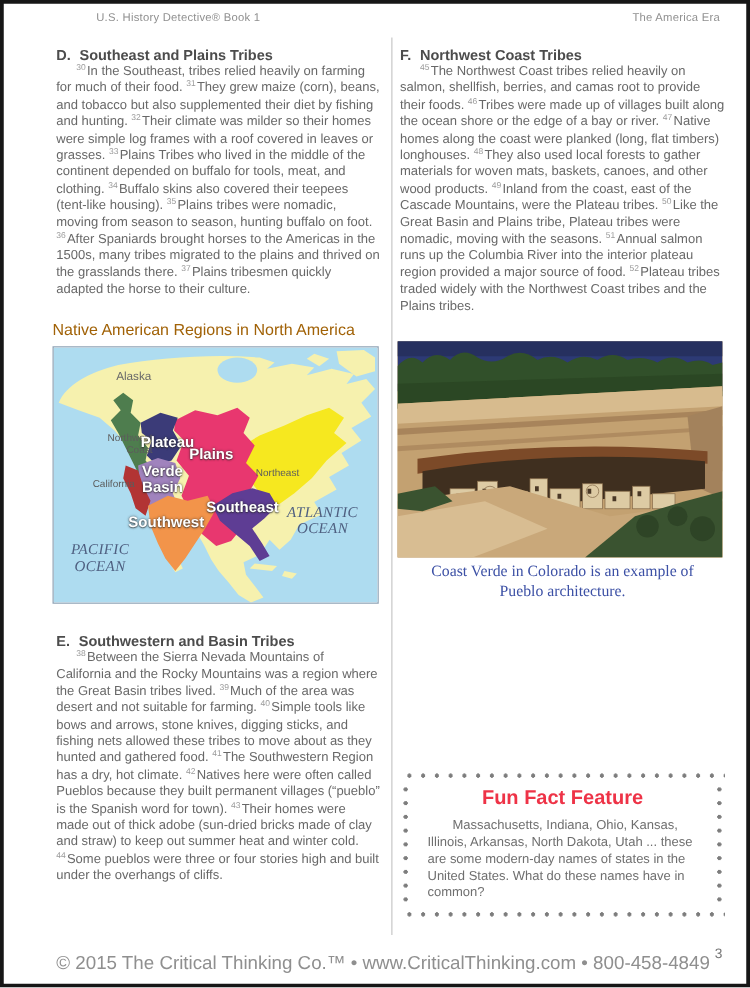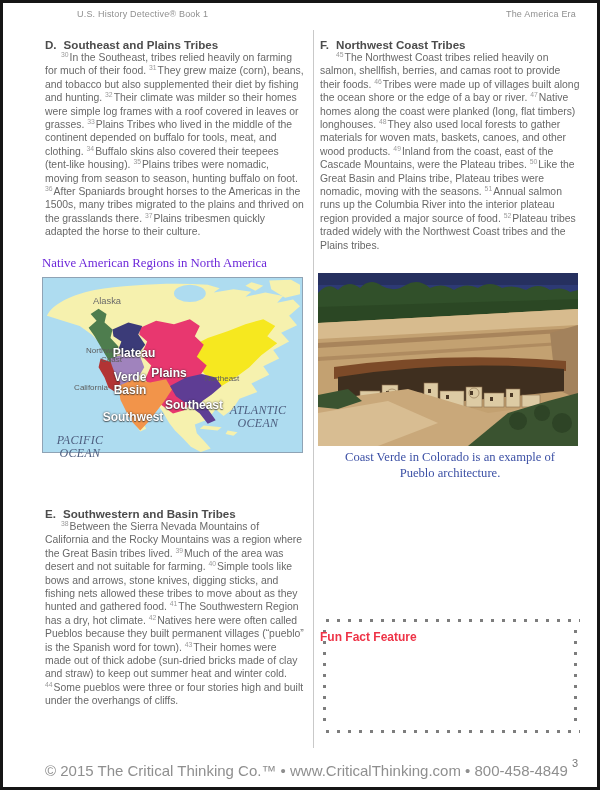--- a/index.html
+++ b/index.html
@@ -6,35 +6,35 @@
   body{width:600px;height:790px;position:relative;background:#ffffff;font-family:"Liberation Sans",sans-serif;overflow:hidden;}
   .frame{position:absolute;left:0;top:0;width:594px;height:784px;border:3px solid #161616;pointer-events:none;z-index:50;}
   .hdr{position:absolute;top:9px;font-size:9px;color:#8f8f8f;letter-spacing:.2px;}
   .hdr-left{left:45px;padding-left:32px;}
   .hdr-right{right:24px;text-align:right;}
   .divider{position:absolute;left:313px;top:30px;width:1px;height:718px;background:#c9c9c9;}
   .sec-head{position:absolute;font-size:11.6px;font-weight:bold;color:#4c4c4c;}
   .sec-head .letter{margin-right:7px;}
   .para{position:absolute;font-size:10.4px;line-height:13.4px;color:#686868;text-align:left;text-indent:16px;}
   sup.sn{font-size:6.8px;color:#9a9a9a;vertical-align:4px;line-height:0;margin-right:1px;}
-  .map-title{position:absolute;left:42px;top:256px;width:261px;font-family:Liberation Serif, serif;font-size:12.8px;color:#6d28d9;}
-  .map-box{position:absolute;left:42px;top:277px;width:261px;height:176px;border:1px solid #8fa3b5;box-sizing:border-box;}
+  .map-title{position:absolute;left:42px;top:256px;width:261px;font-family:Liberation Sans, sans-serif;font-size:12.8px;color:#a16207;}
+  .map-box{position:absolute;left:42px;top:277px;width:261px;height:206px;border:1px solid #8fa3b5;box-sizing:border-box;}
   .map-box svg{position:absolute;left:0;top:0;width:100%;height:100%;}
   .map-label{position:absolute;transform:translate(-50%,-50%);white-space:pre-line;text-align:center;line-height:1.12;pointer-events:none;}
   .map-label.plain{font-size:8px;color:#5c5c5c;text-align:right;}
   .map-label.alaska{font-size:9.4px;color:#6a6a6a;}
   .map-label.white{font-size:12px;font-weight:bold;color:#ffffff;text-shadow:0 0 2px rgba(40,40,40,.85),0 1px 1px rgba(40,40,40,.6);}
   .map-label.ocean{font-family:"Liberation Serif",serif;font-style:italic;font-size:12px;color:#4e5f80;letter-spacing:.3px;}
   .photo{position:absolute;left:318px;top:273px;width:260px;height:173px;background:#c3a171;}
   .photo svg{position:absolute;left:0;top:0;width:100%;height:100%;}
   .caption{position:absolute;left:330px;top:450px;width:240px;text-align:center;font-family:"Liberation Serif",serif;font-size:12.6px;line-height:15.5px;color:#3c50a5;}
   .funfact{position:absolute;left:320px;top:618px;width:260px;height:116px;box-sizing:border-box;}
   .dots-h{position:absolute;left:0;right:0;height:5px;background-image:radial-gradient(circle,#7d7d7d 1.5px,rgba(0,0,0,0) 1.8px);background-size:11px 5px;background-repeat:repeat-x;background-position:2px 0;}
   .dots-v{position:absolute;top:8px;bottom:8px;width:5px;background-image:radial-gradient(circle,#7d7d7d 1.5px,rgba(0,0,0,0) 1.8px);background-size:5px 11px;background-repeat:repeat-y;}
-  .ff-title{position:absolute;left:0;right:0;top:12px;font-size:12px;font-weight:bold;color:#ee3347;}
+  .ff-title{position:absolute;left:0;right:0;top:12px;text-align:center;font-size:16px;font-weight:bold;color:#ee3347;}
   .ff-body{position:absolute;left:22px;top:36px;width:222px;font-size:10.4px;line-height:13.6px;color:#6f6f6f;text-indent:20px;}
   .ftr{position:absolute;top:762px;font-size:15px;color:#8f8f8f;}
   .ftr-left{left:45px;}
   .page-num{position:absolute;top:757px;right:22px;font-size:11px;color:#787878;}
 </style>
 </head>
 <body>
 
 <div class="hdr hdr-left">U.S. History Detective® Book 1</div>
 <div class="hdr hdr-right">The America Era</div>
@@ -65,21 +65,21 @@
     <path d="M 70 60 L 86 52 L 100 56 L 96 66 L 103 78 L 95 90 L 83 94 L 75 86 L 79 74 L 71 68 Z" fill="#3b3b78"></path>
     <path d="M 68 94 L 84 88 L 98 92 L 102 104 L 96 116 L 100 126 L 86 130 L 74 124 L 70 112 Z" fill="#a083bd"></path>
     <path d="M 58 94 L 68 98 L 72 110 L 78 122 L 74 134 L 66 128 L 62 116 L 56 104 Z" fill="#b23434"></path>
     <path d="M 76 126 L 92 118 L 108 122 L 124 118 L 130 130 L 122 144 L 114 156 L 106 168 L 98 178 L 90 168 L 84 156 L 78 142 Z" fill="#f2944a"></path>
     <path d="M 128 126 L 144 116 L 160 112 L 174 116 L 180 126 L 170 136 L 160 144 L 168 156 L 174 166 L 166 170 L 158 158 L 146 148 L 134 138 Z" fill="#5e3d94"></path>
   </svg>
 <span class="map-label alaska" style="left: 64px; top: 23px;">Alaska</span>
     <span class="map-label plain" style="left: 61px; top: 78px;">Northwest
 Coast</span>
     <span class="map-label white" style="left: 91px; top: 76px;">Plateau</span>
-    <span class="map-label white" style="left: 126px; top: 96px;">Plains</span>
+    <span class="map-label white" style="left: 126px; top: 86px;">Plains</span>
     <span class="map-label plain" style="left: 179px; top: 101px;">Northeast</span>
     <span class="map-label white" style="left: 87px; top: 106px;">Verde
 Basin</span>
     <span class="map-label plain" style="left: 48px; top: 110px;">California</span>
     <span class="map-label white" style="left: 90px; top: 140px;">Southwest</span>
     <span class="map-label white" style="left: 151px; top: 128px;">Southeast</span>
     <span class="map-label ocean" style="left: 215px; top: 139px;">ATLANTIC
 OCEAN</span>
     <span class="map-label ocean" style="left: 37px; top: 169px;">PACIFIC
 OCEAN</span>
@@ -141,18 +141,19 @@
   </svg>
 </div>
 <div class="caption">Coast Verde in Colorado is an example of Pueblo architecture.</div>
 
 <div class="funfact">
   <div class="dots-h" style="top:0;"></div>
   <div class="dots-h" style="bottom:0;"></div>
   <div class="dots-v" style="left:2px;"></div>
   <div class="dots-v" style="right:2px;"></div>
   <div class="ff-title">Fun Fact Feature</div>
+  <div class="ff-body">Massachusetts, Indiana, Ohio, Kansas, Illinois, Arkansas, North Dakota, Utah ... these are some modern-day names of states in the United States.  What do these names have in common?</div>
 </div>
 
 <div class="ftr ftr-left">© 2015 The Critical Thinking Co.™ • www.CriticalThinking.com • 800-458-4849</div>
 <div class="page-num">3</div>
 
 <div class="frame"></div>
 
 </body></html>

